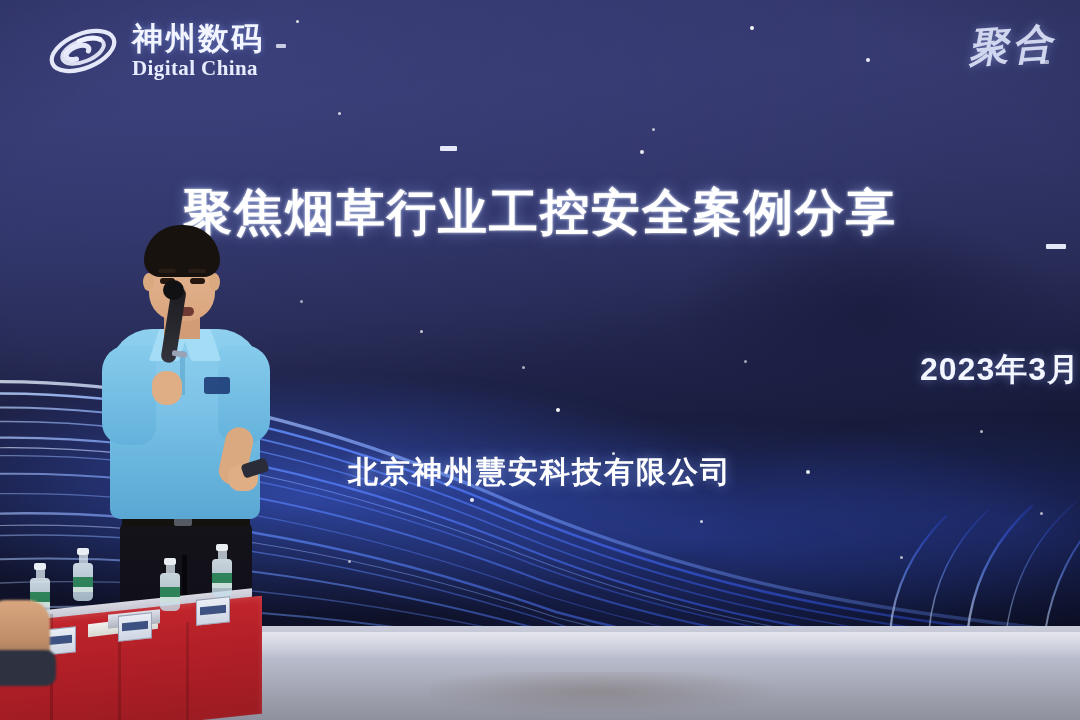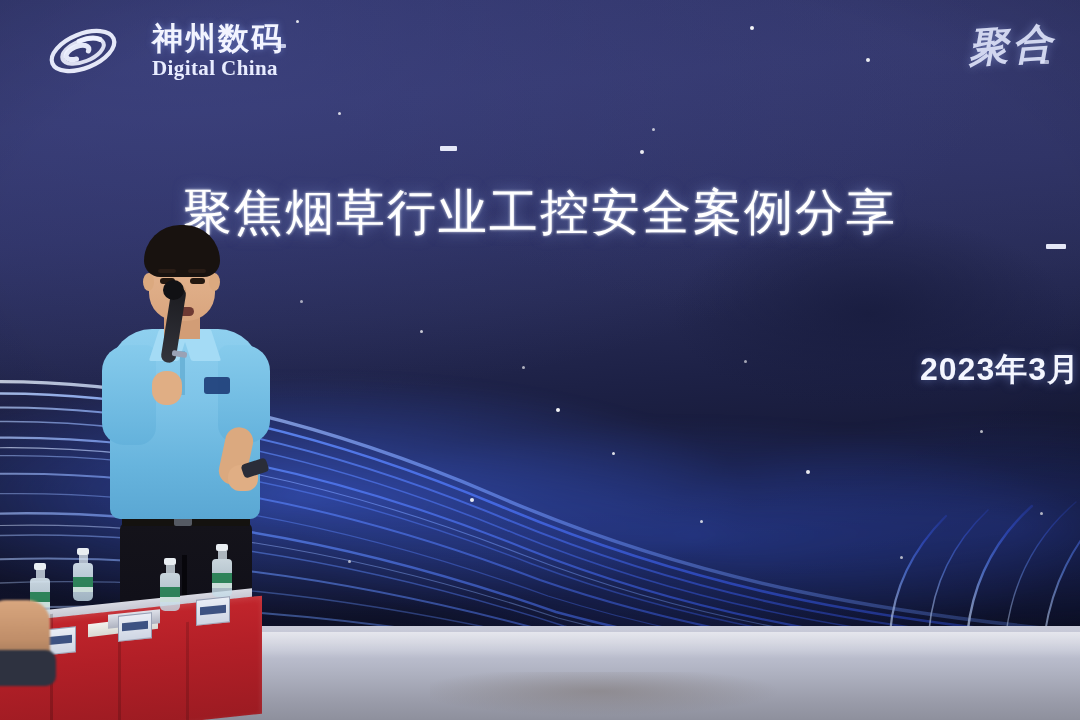--- a/index.html
+++ b/index.html
@@ -52,21 +52,21 @@
 
   
   .particle{position:absolute;background:#fff;border-radius:50%;}
   .dash{position:absolute;background:#eef1ff;border-radius:1px;}
 
   
   .logo-block{
     position:absolute;left:44px;top:18px;display:flex;align-items:center;gap:10px;
   }
   .logo-mark{width:78px;height:66px;flex:0 0 auto;}
-  .logo-text{display:flex;flex-direction:column;line-height:1;margin-left:20px;}
+  .logo-text{display:flex;flex-direction:column;line-height:1;}
   .logo-cn{
     font-size:31px;font-weight:700;color:#f2f4ff;letter-spacing:2px;
     text-shadow:0 0 6px rgba(150,175,255,.5);
   }
   .logo-en{
     font-size:21px;font-weight:700;color:#e8ecff;letter-spacing:.4px;margin-top:4px;
     font-family:"Liberation Serif","DejaVu Serif",serif;
   }
 
   .tagline-block{
@@ -80,21 +80,21 @@
     transform:rotate(-4deg);
     opacity:.92;
   }
   .tagline-sub{
     font-size:25px;font-weight:700;color:#e6eaff;letter-spacing:7px;margin-top:2px;
     text-shadow:0 0 8px rgba(150,175,255,.45);
   }
 
   .slide-title{
     position:absolute;left:0;right:0;top:180px;text-align:center;
-    font-size:49px;font-weight:400;color:#ffffff;letter-spacing:2px;
+    font-size:49px;font-weight:700;color:#ffffff;letter-spacing:2px;
     text-shadow:0 0 14px rgba(160,185,255,.55), 0 0 3px rgba(255,255,255,.9);
   }
   .slide-date{
     position:absolute;left:0;right:0;top:348px;text-align:right;
     font-size:32px;font-weight:700;color:#f4f6ff;letter-spacing:1px;
     text-shadow:0 0 10px rgba(150,175,255,.5);
   }
   .slide-company{
     position:absolute;left:0;right:0;top:452px;text-align:center;
     font-size:30px;font-weight:700;color:#ffffff;letter-spacing:2px;
@@ -341,20 +341,21 @@
         <span class="logo-en">Digital China</span>
       </span>
     </div>
 
     <div class="tagline-block">
       <div class="tagline-cal">聚合</div>
     </div>
 
     <div class="slide-title">聚焦烟草行业工控安全案例分享</div>
     <div class="slide-date">2023年3月</div>
+    <div class="slide-company">北京神州慧安科技有限公司</div>
   </div>
 
   <div class="stage-floor"></div>
   <div class="floor-sheen"></div>
   <div class="floor-smudge"></div>
 
   <div class="speaker">
     <div class="sp-pants"></div>
     <div class="sp-leg-split"></div>
     <div class="sp-belt"></div>

